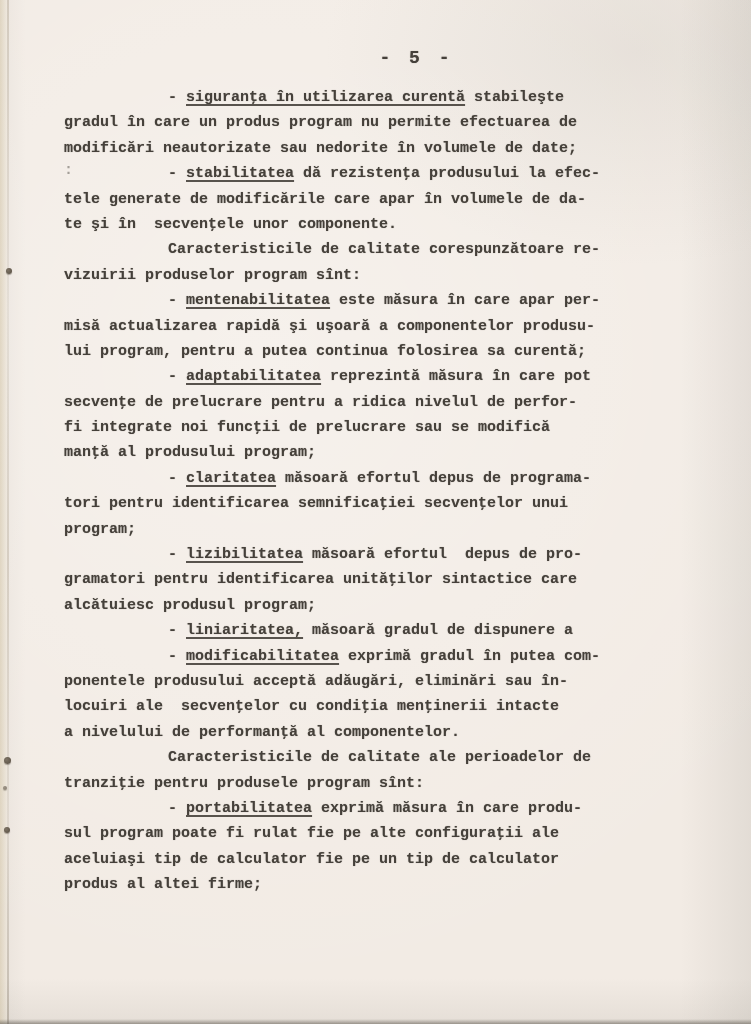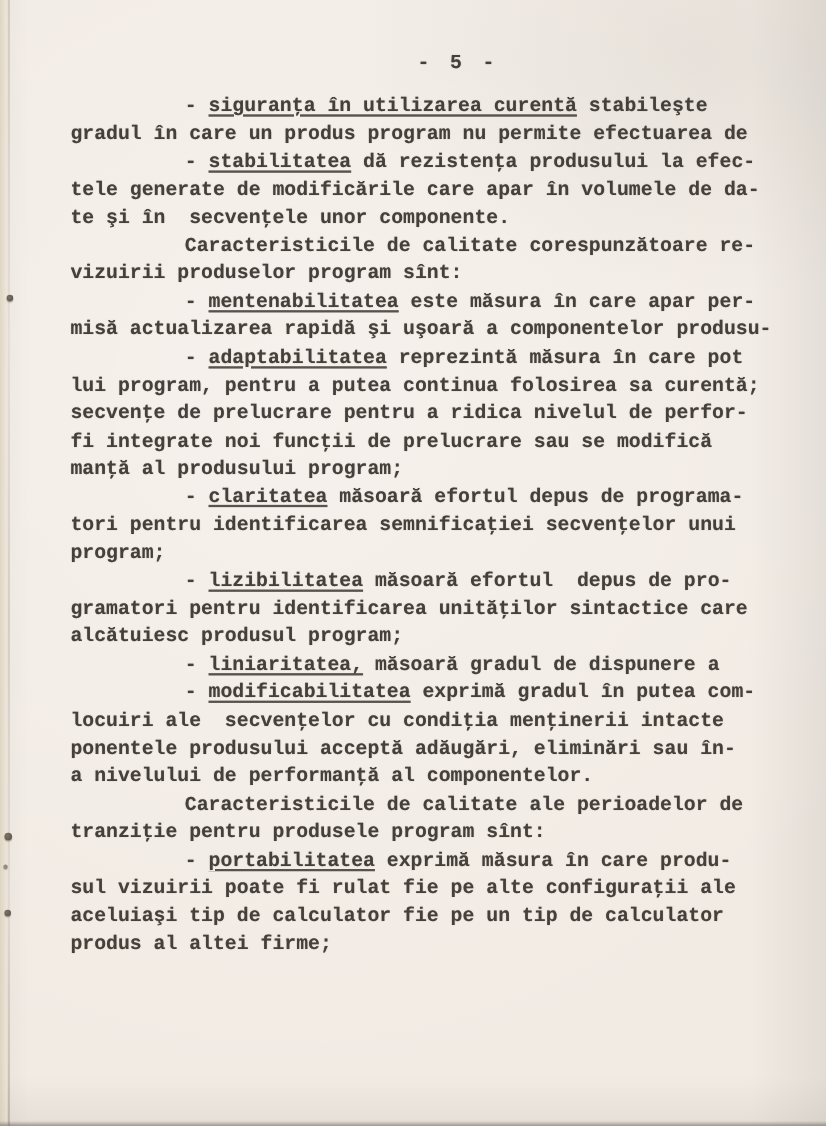--- a/index.html
+++ b/index.html
@@ -59,21 +59,21 @@
   .page-number{
     position:absolute;top:48px;left:0;width:100%;
     padding-left:82px;           
     text-align:center;
     font-size:18px;font-weight:700;letter-spacing:4px;
     color:var(--ink);
     text-shadow:0 0 1px rgba(69,64,58,.5);
   }
   .text-block{
     position:absolute;left:64px;top:85px;width:660px;
-    font-size:18px;font-weight:700;
+    font-size:15px;font-weight:700;
     color:var(--ink);
     text-shadow:0 0 1px rgba(69,64,58,.45);
   }
   .line{
     height:25.4px;line-height:25.4px;
     white-space:pre;
   }
   .line.indent{padding-left:104px;}
   .term{
     text-decoration:underline;
@@ -96,44 +96,45 @@
   <div class="stitch s3"></div>
   <div class="stitch s4"></div>
 
   <div class="stray">:</div>
 
   <div class="page-number">- 5 -</div>
 
   <div class="text-block">
       <div class="line indent"><span>- </span><span class="term">siguranţa în utilizarea curentă</span><span> stabileşte</span></div>
       <div class="line"><span>gradul în care un produs program nu permite efectuarea de</span></div>
+      <div class="line"><span>modificări neautorizate sau nedorite în volumele de date;</span></div>
       <div class="line indent"><span>- </span><span class="term">stabilitatea</span><span> dă rezistenţa produsului la efec-</span></div>
       <div class="line"><span>tele generate de modificările care apar în volumele de da-</span></div>
       <div class="line"><span>te şi în  secvenţele unor componente.</span></div>
       <div class="line indent"><span>Caracteristicile de calitate corespunzătoare re-</span></div>
       <div class="line"><span>vizuirii produselor program sînt:</span></div>
       <div class="line indent"><span>- </span><span class="term">mentenabilitatea</span><span> este măsura în care apar per-</span></div>
       <div class="line"><span>misă actualizarea rapidă şi uşoară a componentelor produsu-</span></div>
+      <div class="line"><span>lui program, pentru a putea continua folosirea sa curentă;</span></div>
       <div class="line indent"><span>- </span><span class="term">adaptabilitatea</span><span> reprezintă măsura în care pot</span></div>
-      <div class="line"><span>lui program, pentru a putea continua folosirea sa curentă;</span></div>
       <div class="line"><span>secvenţe de prelucrare pentru a ridica nivelul de perfor-</span></div>
       <div class="line"><span>fi integrate noi funcţii de prelucrare sau se modifică</span></div>
       <div class="line"><span>manţă al produsului program;</span></div>
       <div class="line indent"><span>- </span><span class="term">claritatea</span><span> măsoară efortul depus de programa-</span></div>
       <div class="line"><span>tori pentru identificarea semnificaţiei secvenţelor unui</span></div>
       <div class="line"><span>program;</span></div>
       <div class="line indent"><span>- </span><span class="term">lizibilitatea</span><span> măsoară efortul  depus de pro-</span></div>
       <div class="line"><span>gramatori pentru identificarea unităţilor sintactice care</span></div>
       <div class="line"><span>alcătuiesc produsul program;</span></div>
       <div class="line indent"><span>- </span><span class="term">liniaritatea,</span><span> măsoară gradul de dispunere a</span></div>
       <div class="line indent"><span>- </span><span class="term">modificabilitatea</span><span> exprimă gradul în putea com-</span></div>
+      <div class="line"><span>ponentele produsului acceptă adăugări, eliminări sau în-</span></div>
       <div class="line"><span>locuiri ale  secvenţelor cu condiţia menţinerii intacte</span></div>
-      <div class="line"><span>ponentele produsului acceptă adăugări, eliminări sau în-</span></div>
       <div class="line"><span>a nivelului de performanţă al componentelor.</span></div>
       <div class="line indent"><span>Caracteristicile de calitate ale perioadelor de</span></div>
       <div class="line"><span>tranziţie pentru produsele program sînt:</span></div>
       <div class="line indent"><span>- </span><span class="term">portabilitatea</span><span> exprimă măsura în care produ-</span></div>
-      <div class="line"><span>sul vizuirii poate fi rulat fie pe alte configuraţii ale</span></div>
+      <div class="line"><span>sul program poate fi rulat fie pe alte configuraţii ale</span></div>
       <div class="line"><span>aceluiaşi tip de calculator fie pe un tip de calculator</span></div>
       <div class="line"><span>produs al altei firme;</span></div>
     </div>
 
 </div>
 
 </body></html>

